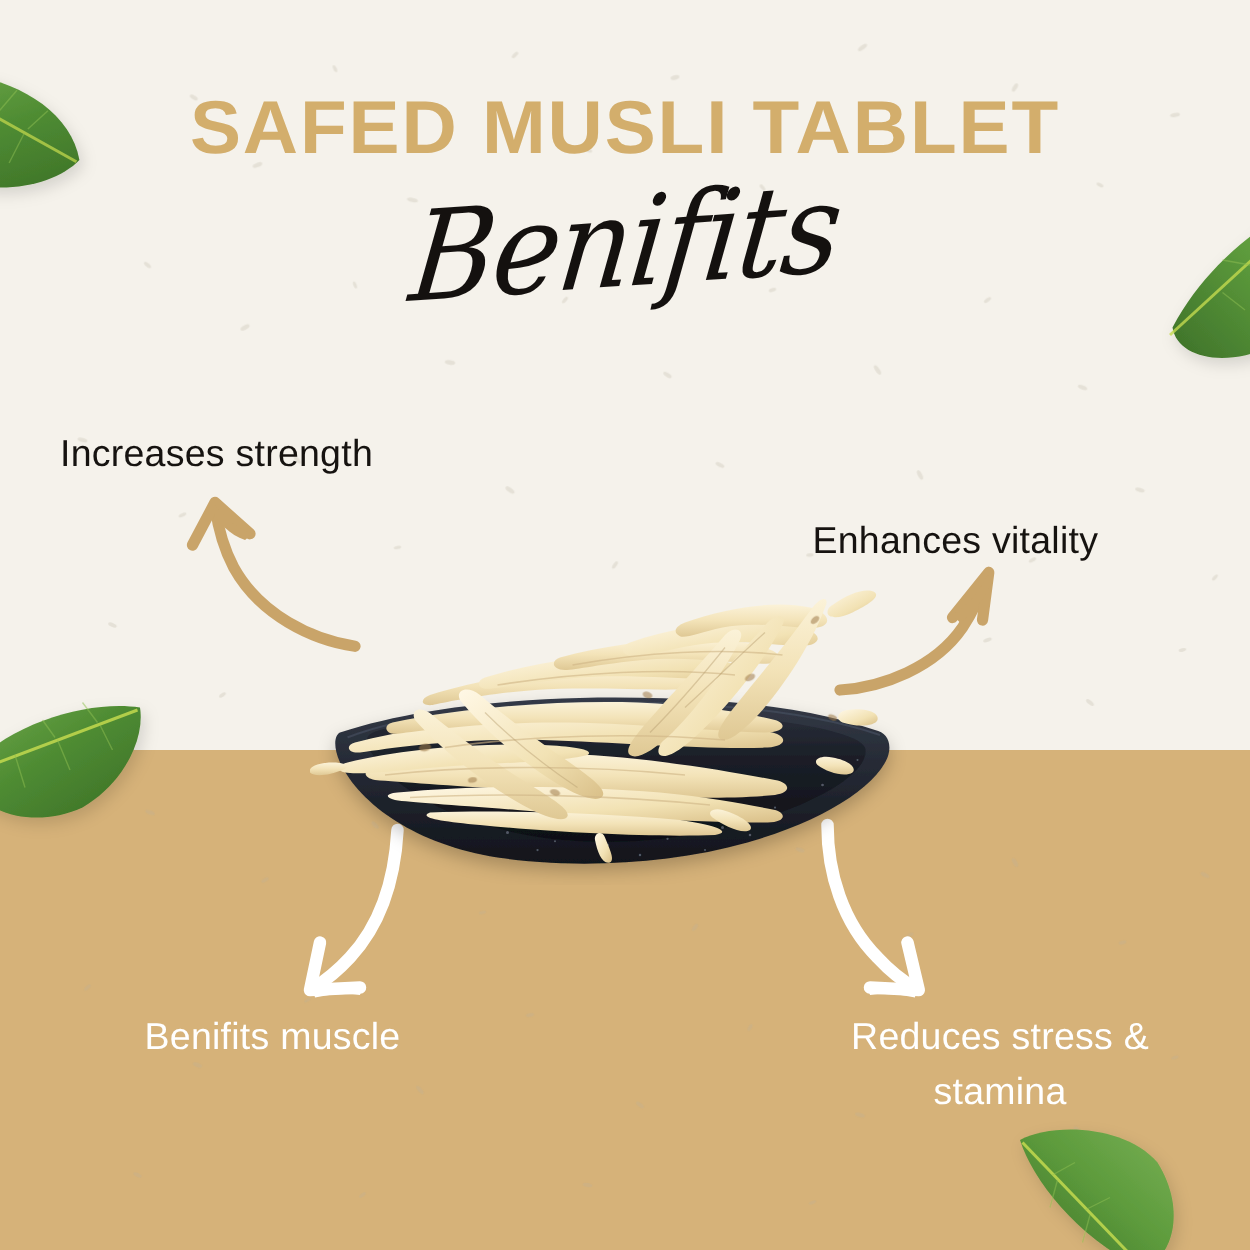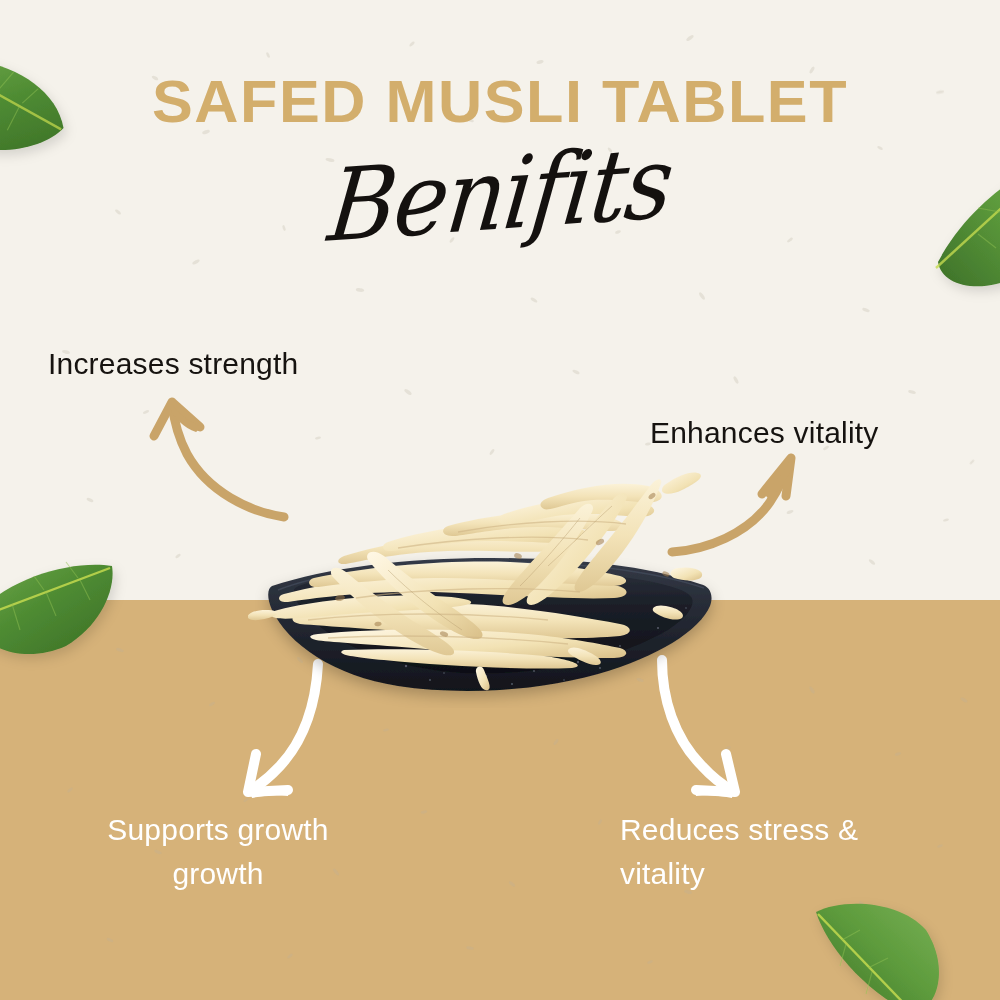--- a/index.html
+++ b/index.html
@@ -79,21 +79,21 @@
     font-size: 30px;
     line-height: 1.45;
     letter-spacing: .2px;
   }
   .benefit.dark { color: #161310; }
   .benefit.light { color: #FFFFFF; }
 
   #benefit-top-left  { left: 48px;  top: 318px; width: 360px; text-align: left; margin-top: 24px; }
   #benefit-top-right { left: 650px; top: 382px; width: 340px; text-align: left; margin-top: 29px; }
   #benefit-bot-left  { left: 38px;  top: 808px; width: 360px; text-align: center; }
-  #benefit-bot-right { left: 620px; top: 808px; width: 360px; }
+  #benefit-bot-right { left: 620px; top: 808px; width: 360px; text-align: center; }
 
   
   .layer {
     position: absolute;
     left: 0; top: 0;
     width: 1000px; height: 1000px;
     pointer-events: none;
   }
   
   .product {
@@ -406,22 +406,21 @@
 
   <div id="benefit-top-left" class="benefit dark">
     <div>Increases strength</div>
   </div>
 
   <div id="benefit-top-right" class="benefit dark">
     <div>Enhances vitality</div>
   </div>
 
   <div id="benefit-bot-left" class="benefit light">
-    <div>Supports growth</div>
-    <div>growth</div>
+    <div>Benifits muscle</div>
   </div>
 
   <div id="benefit-bot-right" class="benefit light">
     <div>Reduces stress &amp;</div>
-    <div>vitality</div>
+    <div>stamina</div>
   </div>
 
 </div>
 
 </body></html>

